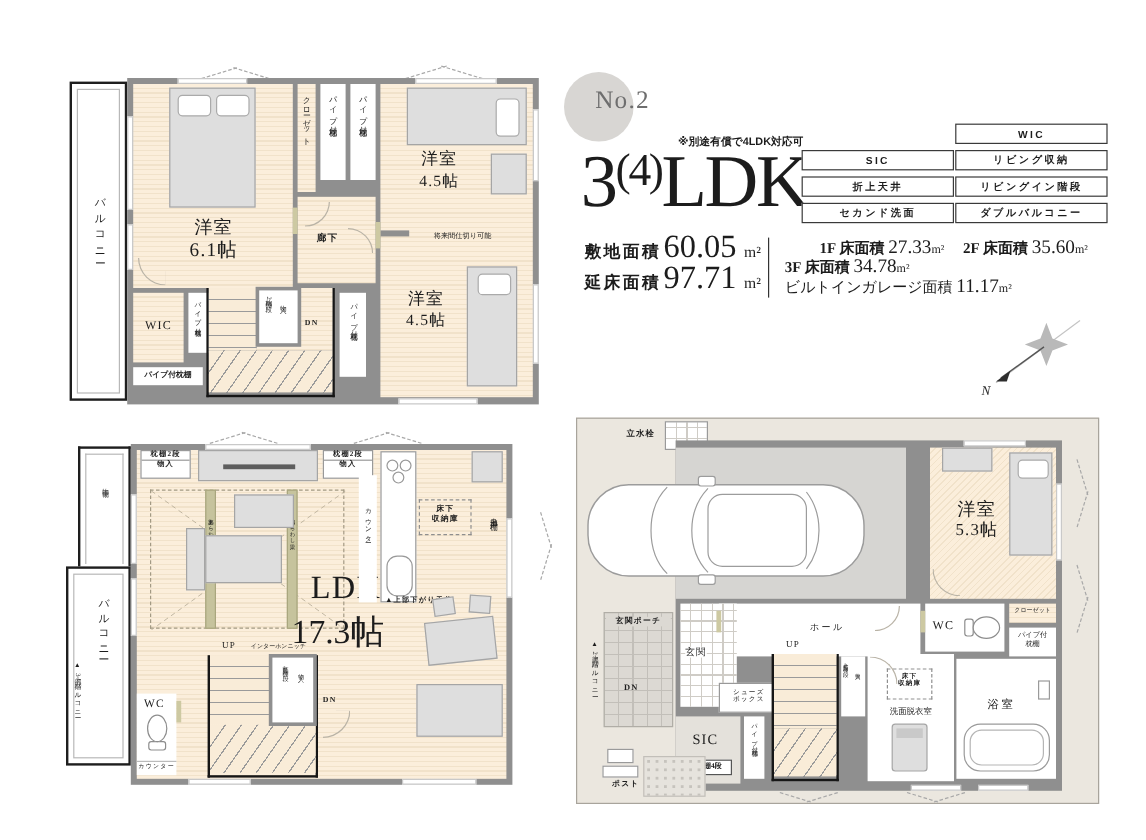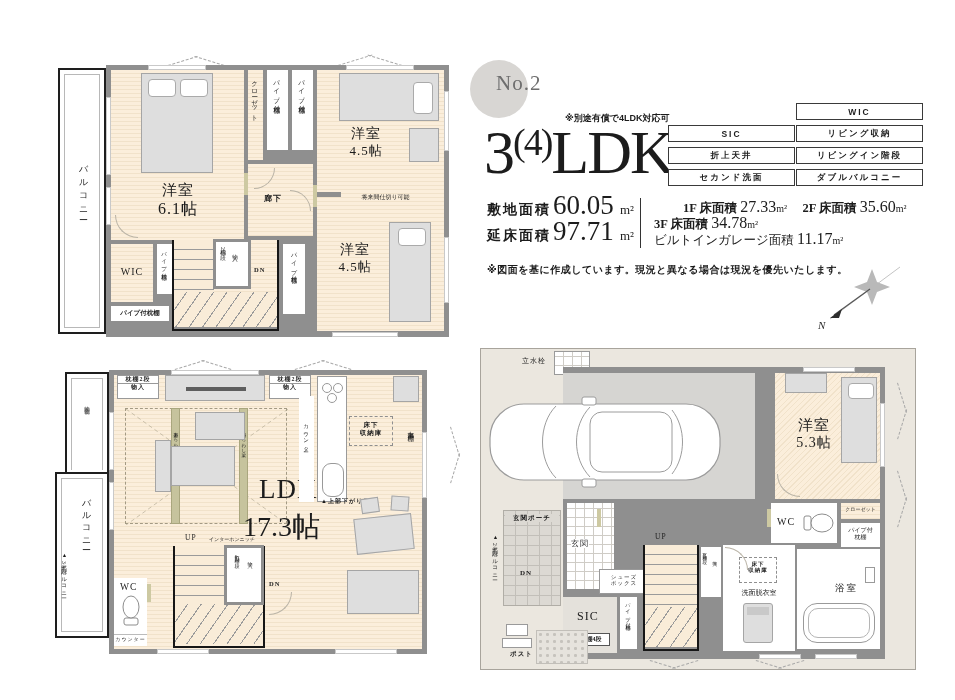--- a/index.html
+++ b/index.html
@@ -191,21 +191,20 @@
     </div>
     <div class="abs serif" style="left:186px;top:159px;font-size:12.5px;">
       <span style="font-weight:bold;">3F 床面積</span>
       <span style="font-size:16px;">34.78</span><span style="font-size:10px;">m²</span>
     </div>
     <div class="abs serif" style="left:186px;top:175px;font-size:12.5px;">
       <span style="font-weight:normal;">ビルトインガレージ面積</span>
       <span style="font-size:16px;">11.17</span><span style="font-size:10px;">m²</span>
     </div>
 
-    <div class="abs sans" style="left:19px;top:208px;font-size:10px;font-weight:bold;letter-spacing:0.5px;">※図面を基に作成しています。現況と異なる場合は現況を優先いたします。</div>
 
     <svg class="abs" style="left:332px;top:208px;" width="110" height="75" viewBox="0 0 110 75">
       <line x1="100" y1="4" x2="30" y2="56" stroke="#c4c4c4" stroke-width="1"></line>
       <polygon points="72,6 77,19 90,24 77,29 72,42 67,29 54,24 67,19" fill="#b9b9b9"></polygon>
       <line x1="70" y1="26" x2="34" y2="52" stroke="#555" stroke-width="1.2"></line>
       <polygon points="30,55 42,46 39,55" fill="#2d2d2d"></polygon>
       <text x="18" y="66" font-size="11" font-style="italic" fill="#2d2d2d" font-family="Liberation Serif,serif">N</text>
     </svg>
 
   </section>
@@ -323,21 +322,21 @@
       <div class="abs win" style="left:313px;top:62px;width:5px;height:66px;"></div>
       <div class="abs win" style="left:48px;top:279px;width:52px;height:5px;"></div>
       <div class="abs win" style="left:226px;top:279px;width:62px;height:5px;"></div>
       <div class="abs sill" style="left:38px;top:214px;width:4px;height:18px;"></div>
     </div>
   </section>
 
   <section class="abs" style="left:478px;top:342px;width:462px;height:340px;">
     <div class="abs" style="left:2px;top:6px;width:436px;height:322px;background:#ebe7df;border:1px solid #a8a49c;box-sizing:border-box;"></div>
 
-    <div class="abs lbl" style="left:44px;top:15px;font-size:7px;font-weight:normal;">立水栓</div>
+    <div class="abs lbl" style="left:44px;top:15px;font-size:7px;font-weight:bold;">立水栓</div>
     <div class="abs tile" style="left:76px;top:9px;width:36px;height:24px;border:1px solid #9a9a9a;box-sizing:border-box;"></div>
 
     <div class="abs wall" style="left:85px;top:25px;width:322px;height:292px;">
 
       <div class="abs" style="left:0;top:6px;width:192px;height:126px;background:#d6d5d2;"></div>
 
       <div class="abs floor-diag" style="left:212px;top:6px;width:105px;height:126px;">
         <div class="abs gray-furn" style="left:10px;top:0;width:42px;height:20px;"></div>
         <div class="abs gray-furn" style="left:66px;top:4px;width:36px;height:86px;">
           <div class="abs" style="left:6px;top:5px;width:24px;height:14px;background:#fff;border:1px solid #aaa;border-radius:4px;"></div>
@@ -358,20 +357,24 @@
       </div>
 
       <div class="abs wbox" style="left:208px;top:136px;width:66px;height:40px;">
         <div class="abs lbl serif" style="left:6px;top:13px;font-size:10px;">WC</div>
         <svg class="abs" style="left:32px;top:5px;" width="32" height="30" viewBox="0 0 32 30">
           <rect x="1" y="8" width="7" height="14" rx="2" fill="#fff" stroke="#8d8d8d"></rect>
           <ellipse cx="19" cy="15" rx="11" ry="9" fill="#fff" stroke="#8d8d8d"></ellipse>
         </svg>
       </div>
 
+      <div class="abs wbox" style="left:36px;top:136px;width:168px;height:44px;">
+        <div class="abs lbl" style="left:76px;top:16px;font-size:7.5px;letter-spacing:2px;">ホール</div>
+        <div class="arc" style="left:130px;top:2px;width:20px;height:20px;transform:rotate(90deg);"></div>
+      </div>
       <div class="abs tile" style="left:4px;top:136px;width:47px;height:86px;">
         <div class="abs lbl" style="left:4px;top:36px;font-size:8px;background:#fff;">玄関</div>
       </div>
 
       <div class="abs wbox" style="left:36px;top:202px;width:50px;height:25px;border:1px solid #999;box-sizing:border-box;">
         <div class="lbl" style="font-size:5.5px;margin-top:4px;letter-spacing:1px;">シューズ</div>
         <div class="lbl" style="font-size:5.5px;letter-spacing:1px;">ボックス</div>
       </div>
 
       <div class="abs" style="left:0;top:230px;width:54px;height:56px;background:#e4e1db;">
@@ -400,21 +403,21 @@
           <div class="lbl" style="font-size:5.5px;font-weight:bold;">収納庫</div>
         </div>
         <div class="abs lbl" style="left:2px;top:44px;width:68px;font-size:7px;letter-spacing:0;">洗面脱衣室</div>
         <div class="abs gray-furn" style="left:20px;top:58px;width:30px;height:40px;border-radius:3px;">
           <div class="abs" style="left:3px;top:3px;width:22px;height:8px;background:#c9c9c9;"></div>
         </div>
         <div class="arc" style="left:2px;top:2px;width:22px;height:22px;"></div>
       </div>
 
       <div class="abs wbox" style="left:234px;top:182px;width:83px;height:100px;">
-        <div class="abs lbl" style="left:38px;top:34px;font-size:9.5px;letter-spacing:2px;">浴室</div>
+        <div class="abs lbl" style="left:26px;top:34px;font-size:9.5px;letter-spacing:2px;">浴室</div>
         <div class="abs" style="left:6px;top:54px;width:70px;height:38px;border:1px solid #9a9a9a;border-radius:14px;">
           <div class="abs" style="inset:4px;position:absolute;border:1px solid #b5b5b5;border-radius:10px;"></div>
         </div>
         <div class="abs" style="left:68px;top:18px;width:8px;height:14px;border:1px solid #9a9a9a;"></div>
       </div>
 
       <div class="abs win" style="left:317px;top:36px;width:5px;height:64px;"></div>
       <div class="abs win" style="left:240px;top:0;width:52px;height:5px;"></div>
       <div class="abs win" style="left:196px;top:287px;width:42px;height:5px;"></div>
       <div class="abs win" style="left:252px;top:287px;width:42px;height:5px;"></div>

